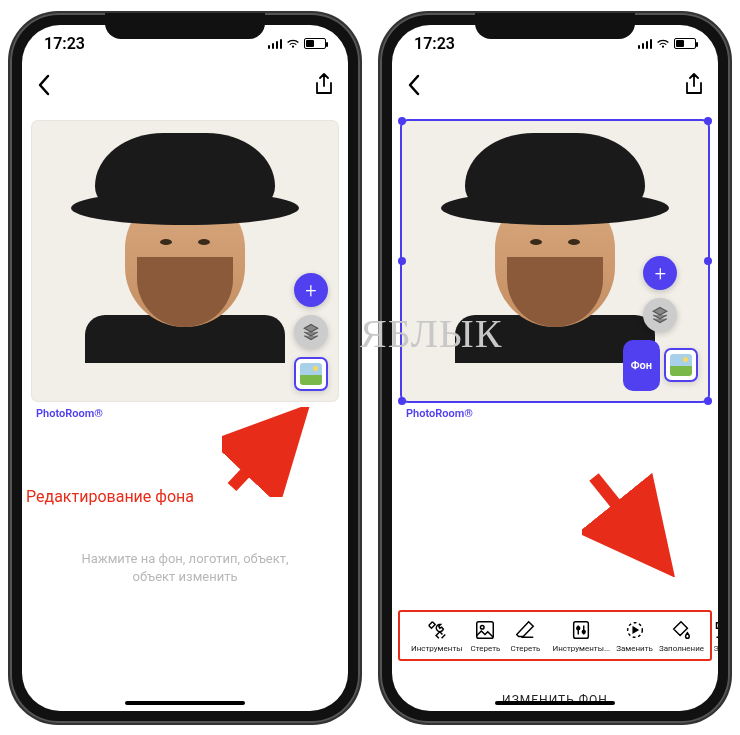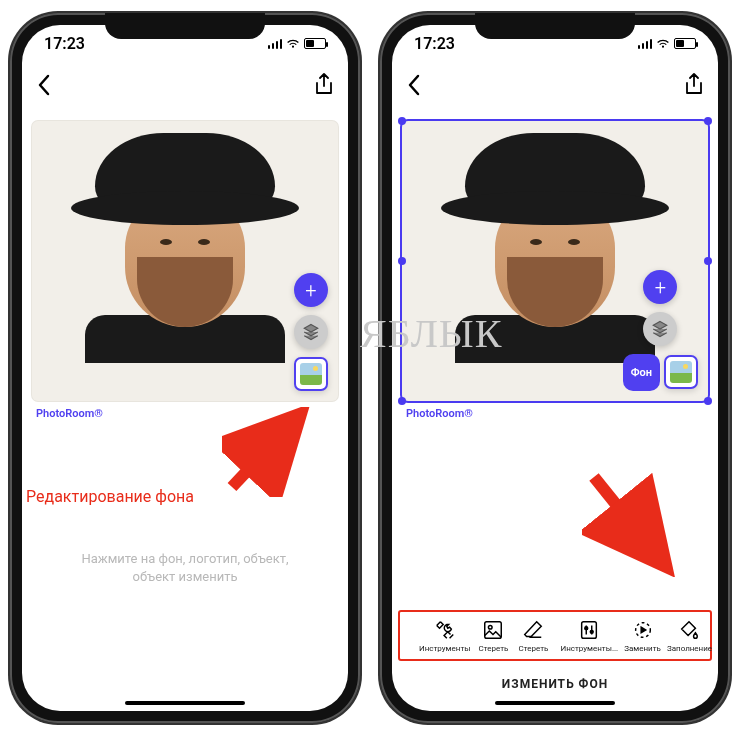--- a/index.html
+++ b/index.html
@@ -146,21 +146,21 @@
   }
   .fab-bg-inner {
     width:22px; height:22px; border-radius:3px;
     background: linear-gradient(180deg, #a8d0e8 55%, #7bb84a 55%);
     position:relative;
   }
   .fab-bg-inner::after {
     content:''; position:absolute; top:3px; right:4px; width:5px; height:5px; border-radius:50%; background:#f8d860;
   }
   .fab-label {
-    background:#5040f0; color:#fff; padding:12px 8px; border-radius:10px; font-size:11px; font-weight:600;
+    background:#5040f0; color:#fff; padding:19px 8px; border-radius:10px; font-size:11px; font-weight:600;
   }
 
   .brand {
     font-size:11px; color:#5040f0; font-weight:600; margin:6px 0 0 4px;
   }
 
   .hint {
     text-align:center; color:#b8b8b8; font-size:13px; line-height:1.4;
     padding: 0 30px; margin-top: 130px;
   }
@@ -170,36 +170,36 @@
   }
   .arrow-red { position:absolute; }
   
   .toolbar {
     position:absolute; left:6px; right:6px; bottom:50px;
     border: 2px solid #e82c1a;
     border-radius:3px;
     background:#fff;
     display:flex;
     align-items:center;
-    padding: 4px 16px;
+    padding: 4px 8px;
   }
   .tool {
     flex: 0 0 auto;
     display:flex; flex-direction:column; align-items:center; gap:2px;
     padding: 2px 3px;
     min-width:40px;
     color:#000;
   }
   .tool-icon { width:24px; height:24px; display:flex; align-items:center; justify-content:center;}
   .tool-label { font-size:8px; color:#222; white-space:nowrap;}
   .tool-sep { width:1px; height:30px; background:#ccc; margin:0 2px;}
 
   .bottom-title {
-    position:absolute; left:0; right:0; bottom:20px; text-align:center;
-    font-size:12px; letter-spacing:1px; color:#222;font-weight:bold;
+    position:absolute; left:0; right:0; bottom:4px; text-align:center;
+    font-size:12px; letter-spacing:1px; color:#222;
   }
   .home-indicator {
     position:absolute; left:50%; bottom:6px; transform:translateX(-50%);
     width:120px; height:4px; background:#000; border-radius:3px;
   }
 
   .watermark {
     position:absolute; top:310px; left:360px; font-size:40px; color:#c8c8c8;
     font-family: Georgia, serif; letter-spacing:1px;
     z-index:5; pointer-events:none;

